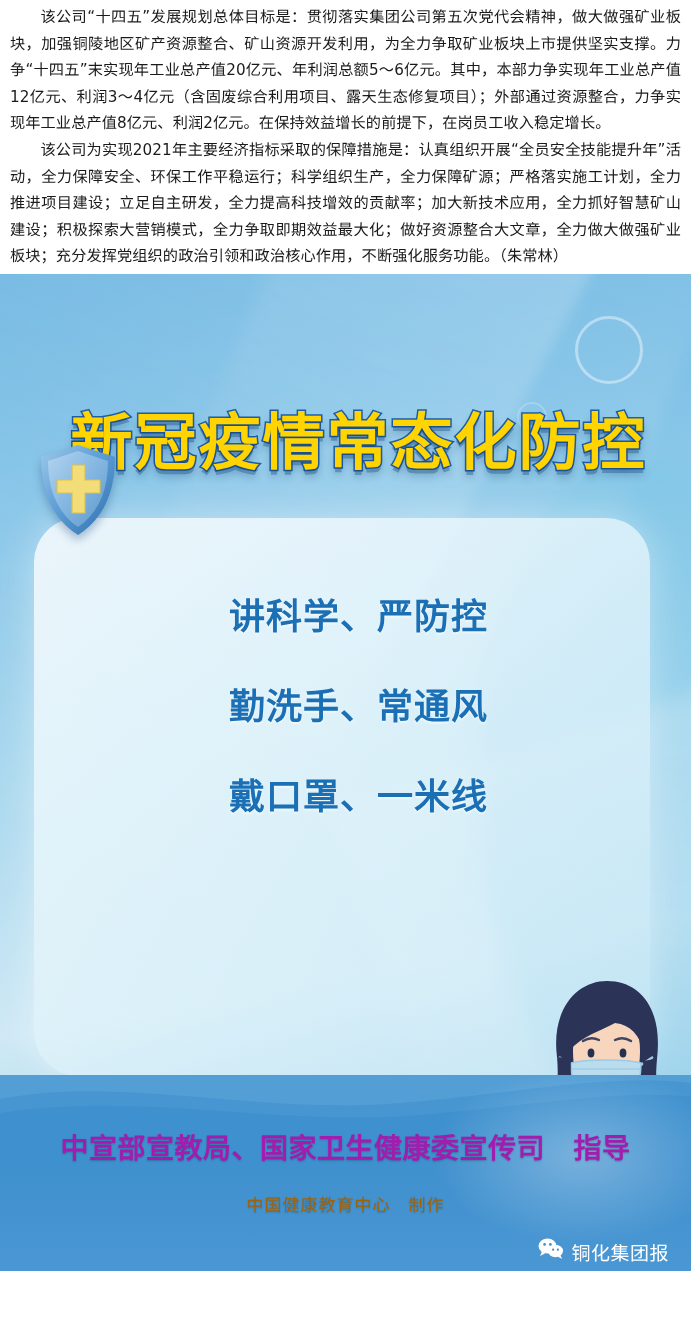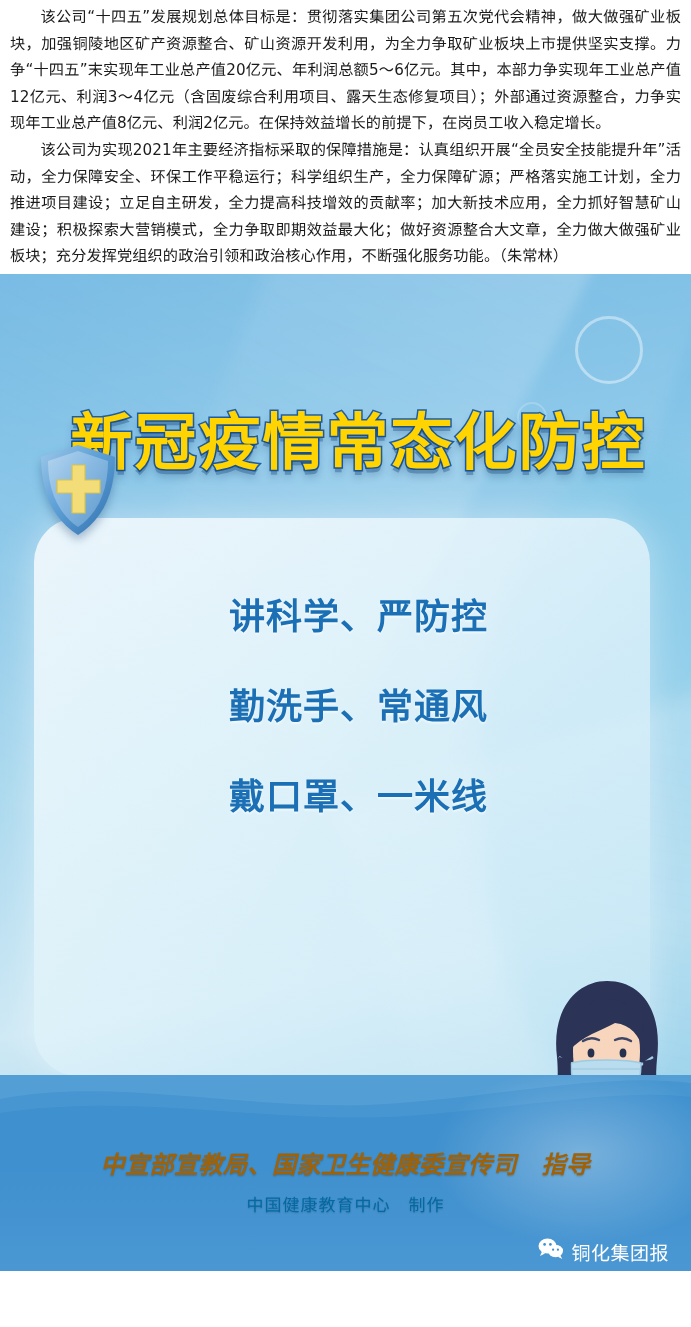--- a/index.html
+++ b/index.html
@@ -184,33 +184,32 @@
   .footer-text {
     position: absolute;
     left: 0; right: 0;
     bottom: 0;
     padding-bottom: 6px;
     text-align: center;
     pointer-events: auto;
   }
   .credit-main {
     font-family: "DejaVu Sans", "Liberation Sans", sans-serif;
-    font-size: 24px;
+    font-size: 28px;
     font-weight: 700;
-    color: #a16207;
+    color: #a21caf;
     letter-spacing: 0.5px;
     text-shadow: 0 1px 2px rgba(0,0,0,0.22);
     white-space: nowrap;
-    font-style: italic;
   }
   .credit-sub {
-    margin-top: 11px;
+    margin-top: 25px;
     font-family: Liberation Sans, sans-serif;
     font-size: 17px;
-    color: #0369a1;
+    color: #a16207;
     letter-spacing: 1px;
     text-shadow: 0 1px 2px rgba(0,0,0,0.18);
     white-space: nowrap;
   }
   .wechat-badge {
     margin-top: 22px;
     margin-right: 22px;
     display: flex;
     align-items: flex-start;
     justify-content: flex-end;

